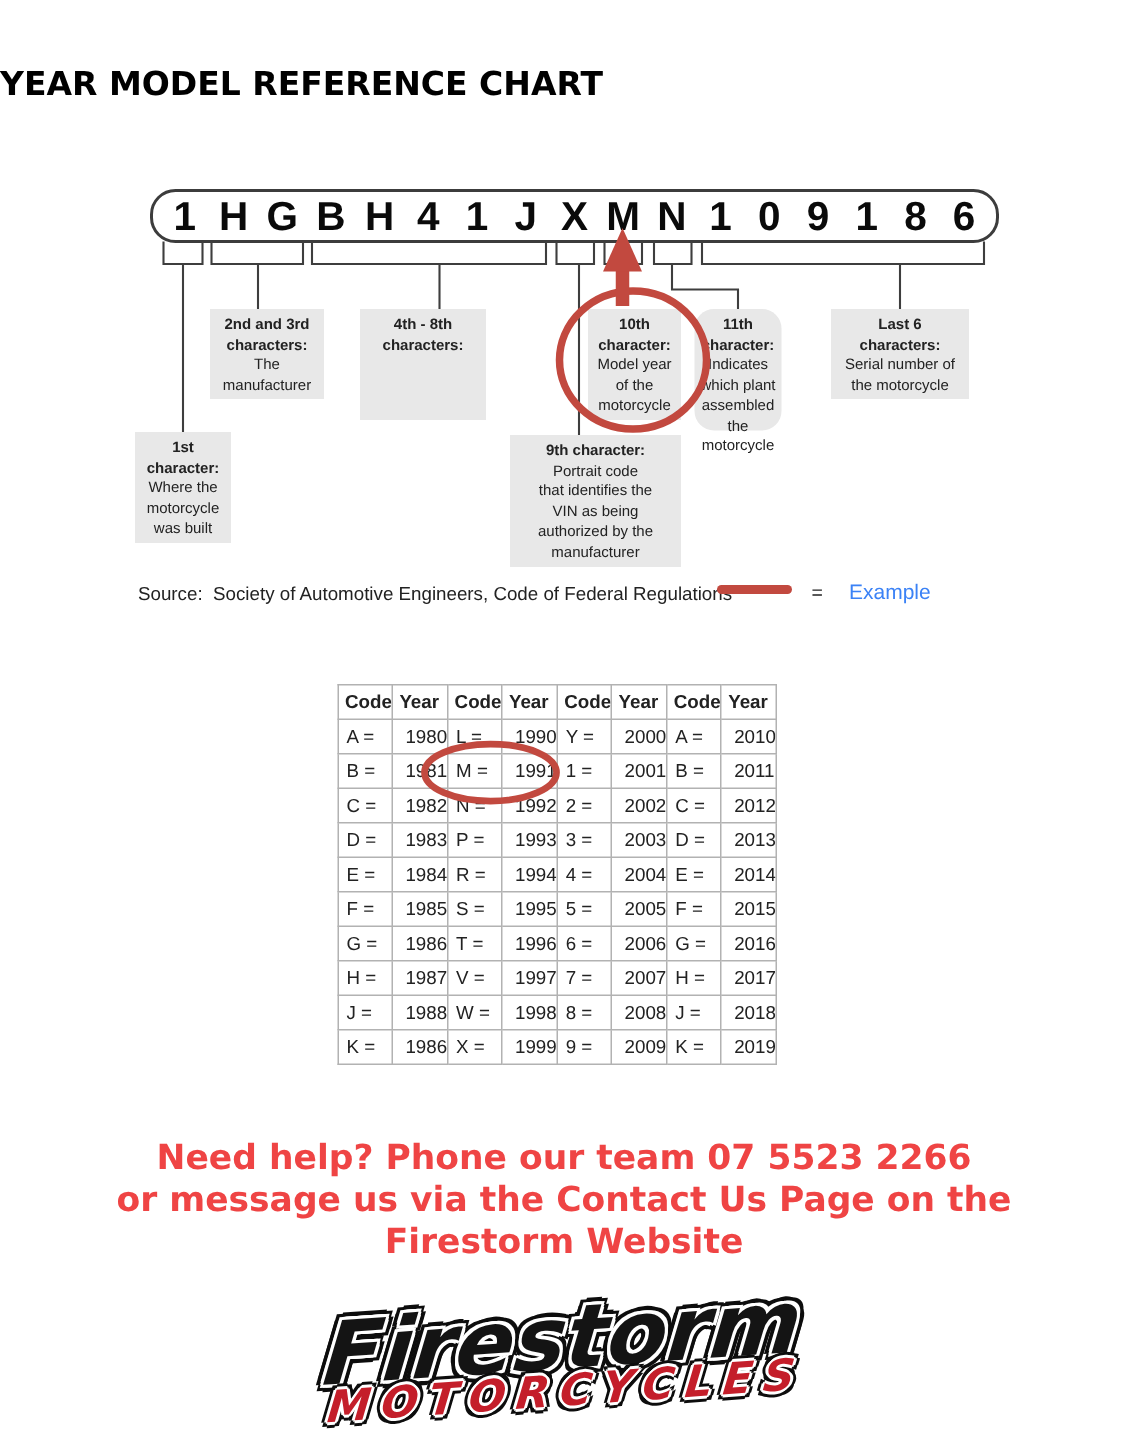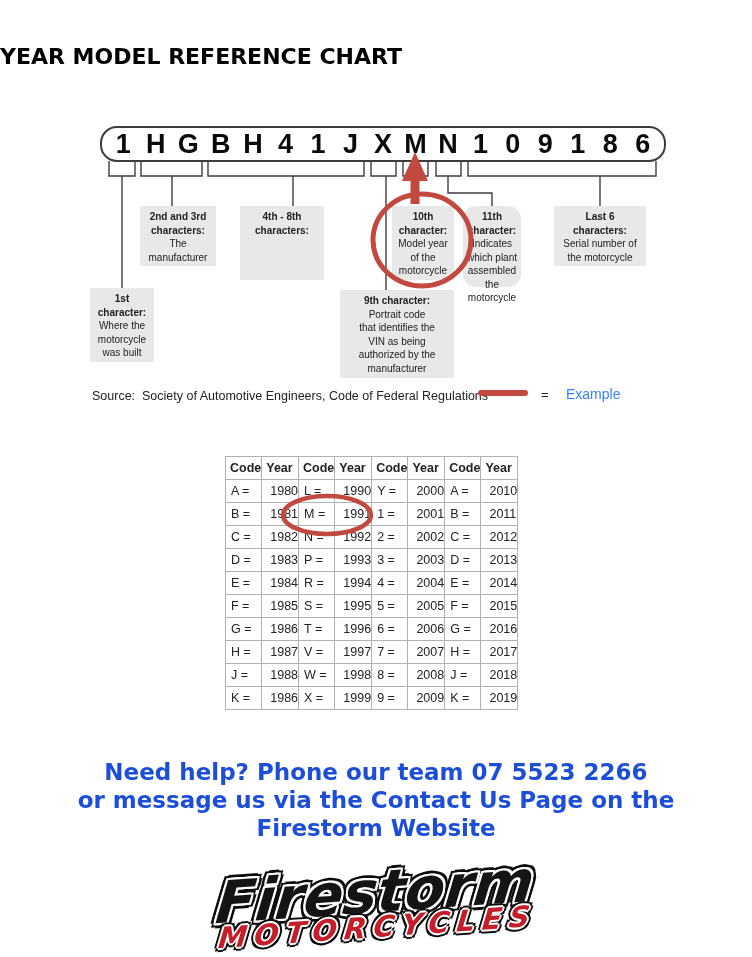--- a/index.html
+++ b/index.html
@@ -53,21 +53,21 @@
     overflow:hidden;white-space:nowrap;
   }
   .year-table th{font-weight:bold;padding-left:4px;}
   .col-code{width:31px;}
   .col-year{width:27px;}
   .year-table td.cell-year{padding-left:8px;}
   
   .help-text{
     position:absolute;top:758px;left:0;width:100%;text-align:center;
     font-family:"DejaVu Sans",sans-serif;font-weight:bold;font-size:23px;
-    line-height:28px;color:#1d4ed8;white-space:pre-line;
+    line-height:28px;color:#ef4444;white-space:pre-line;
   }
   
   .logo{
     position:absolute;top:864px;left:50%;
     transform:translateX(-50%) rotate(-4deg);
     text-align:center;
   }
   .logo-firestorm{
     font-family:"DejaVu Sans",sans-serif;font-weight:bold;font-style:italic;
     font-size:58px;line-height:56px;color:#141414;transform:skewX(-10deg);

